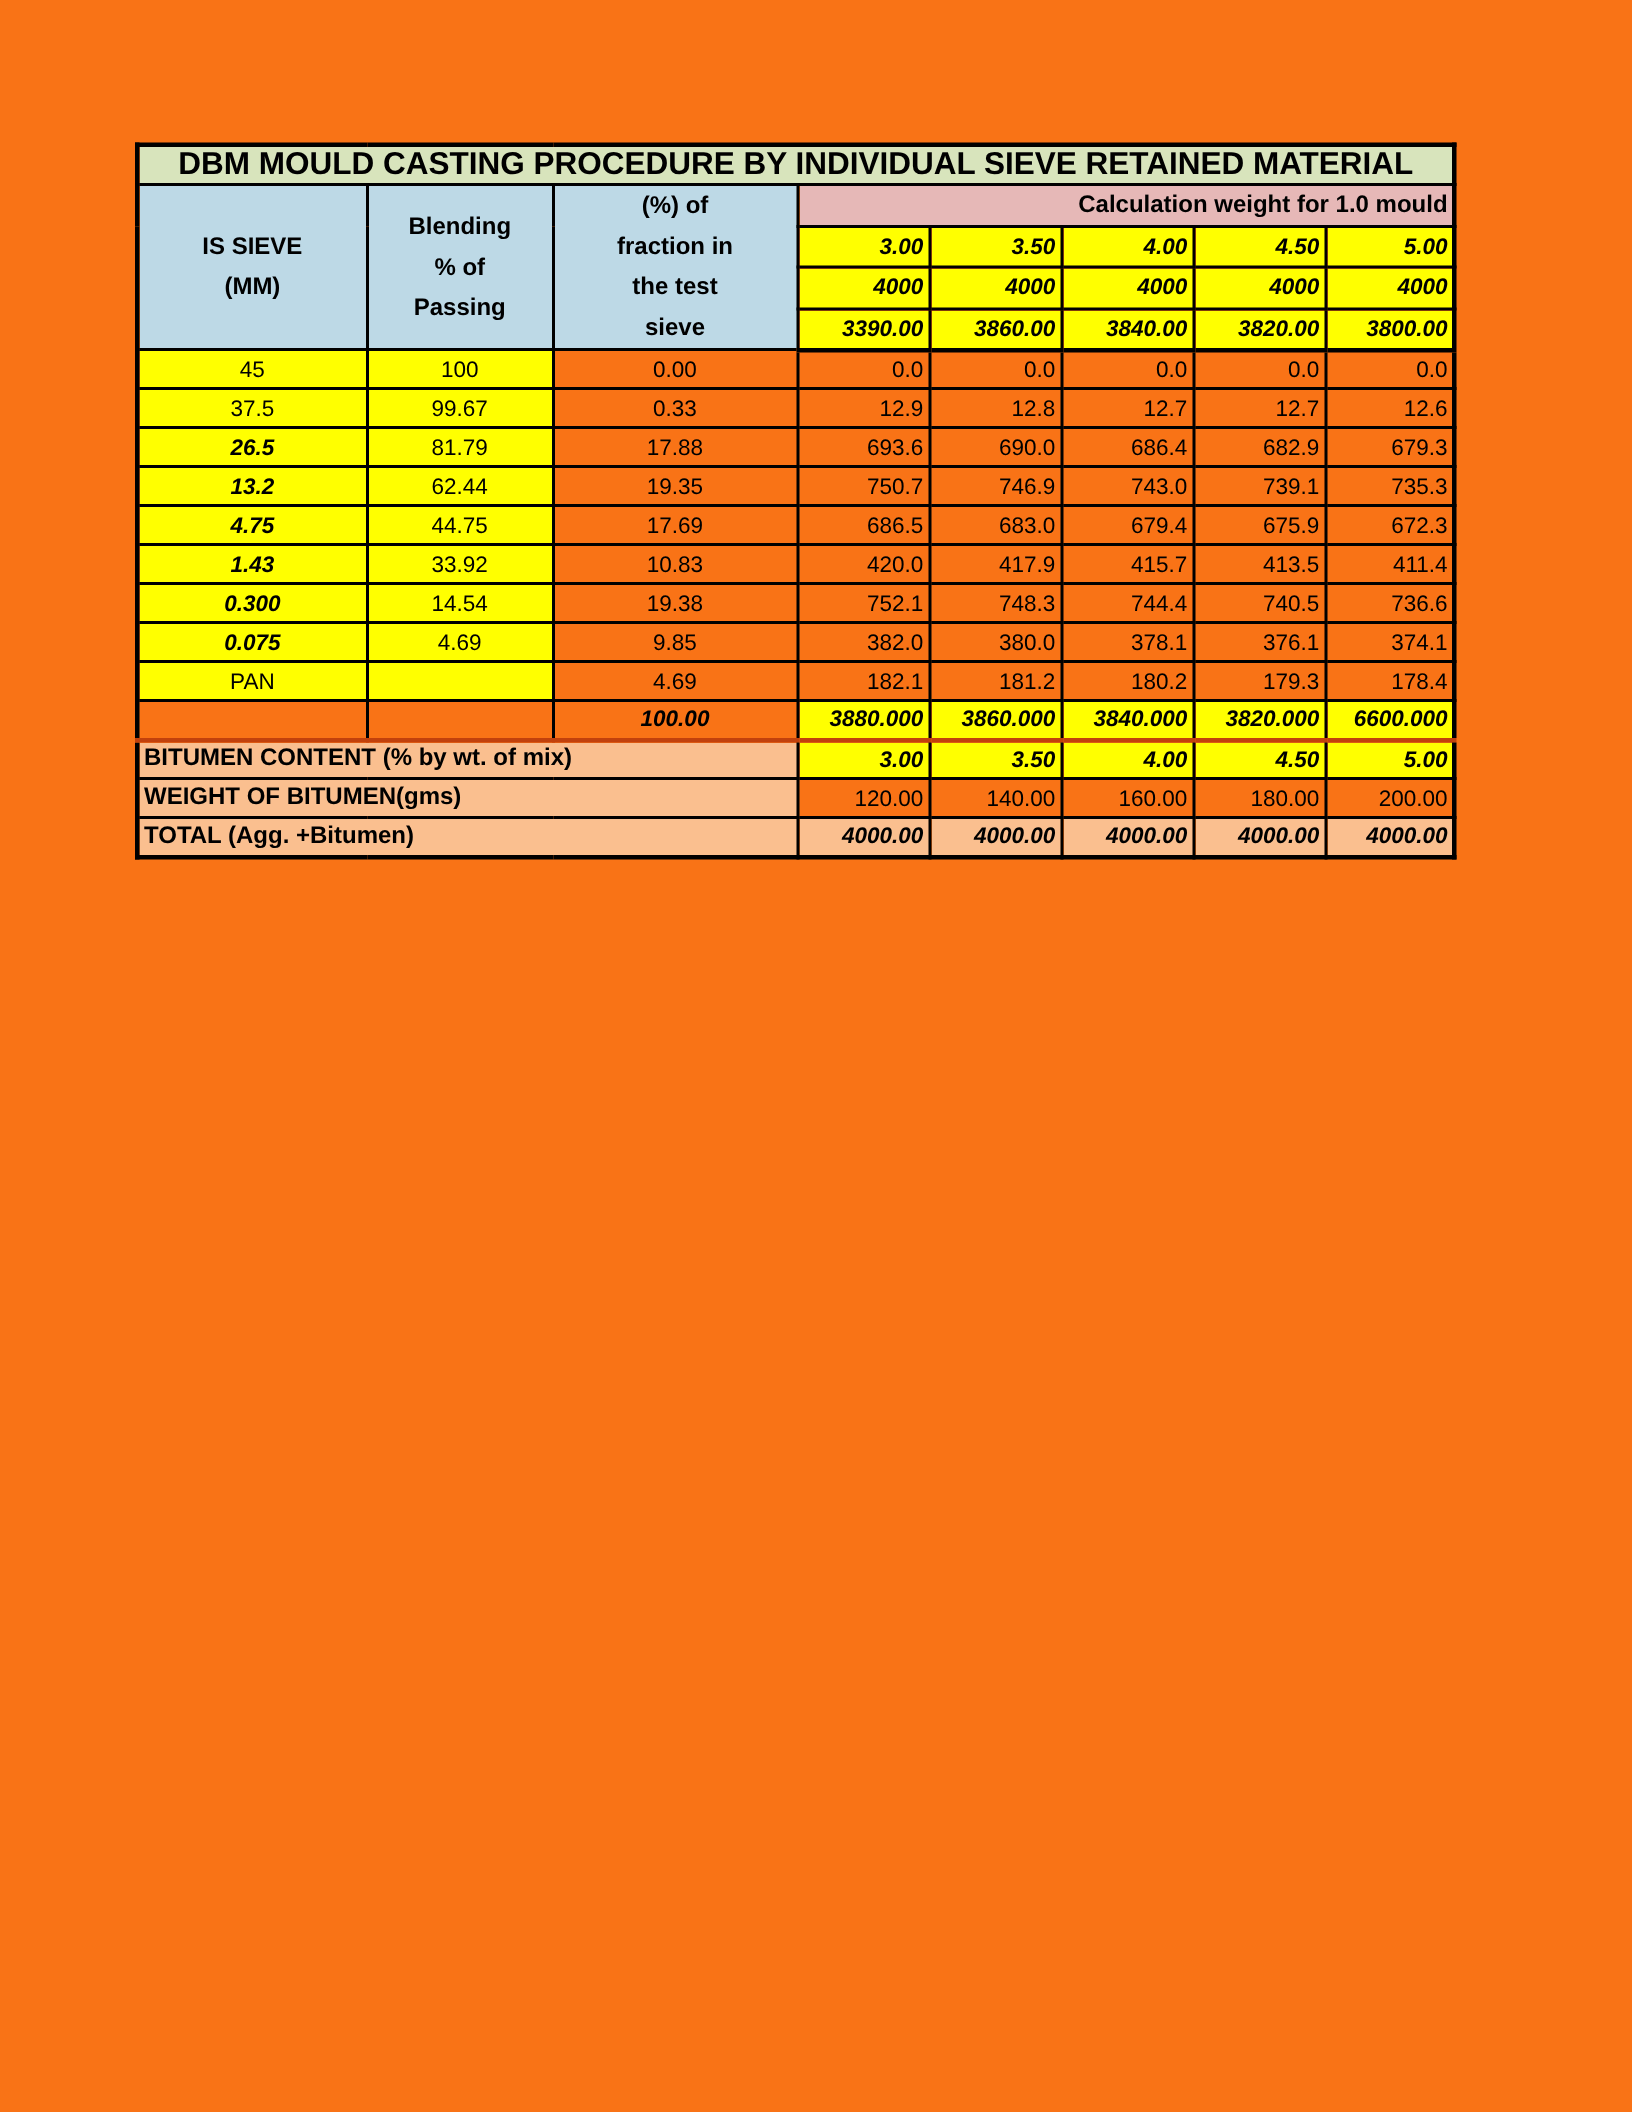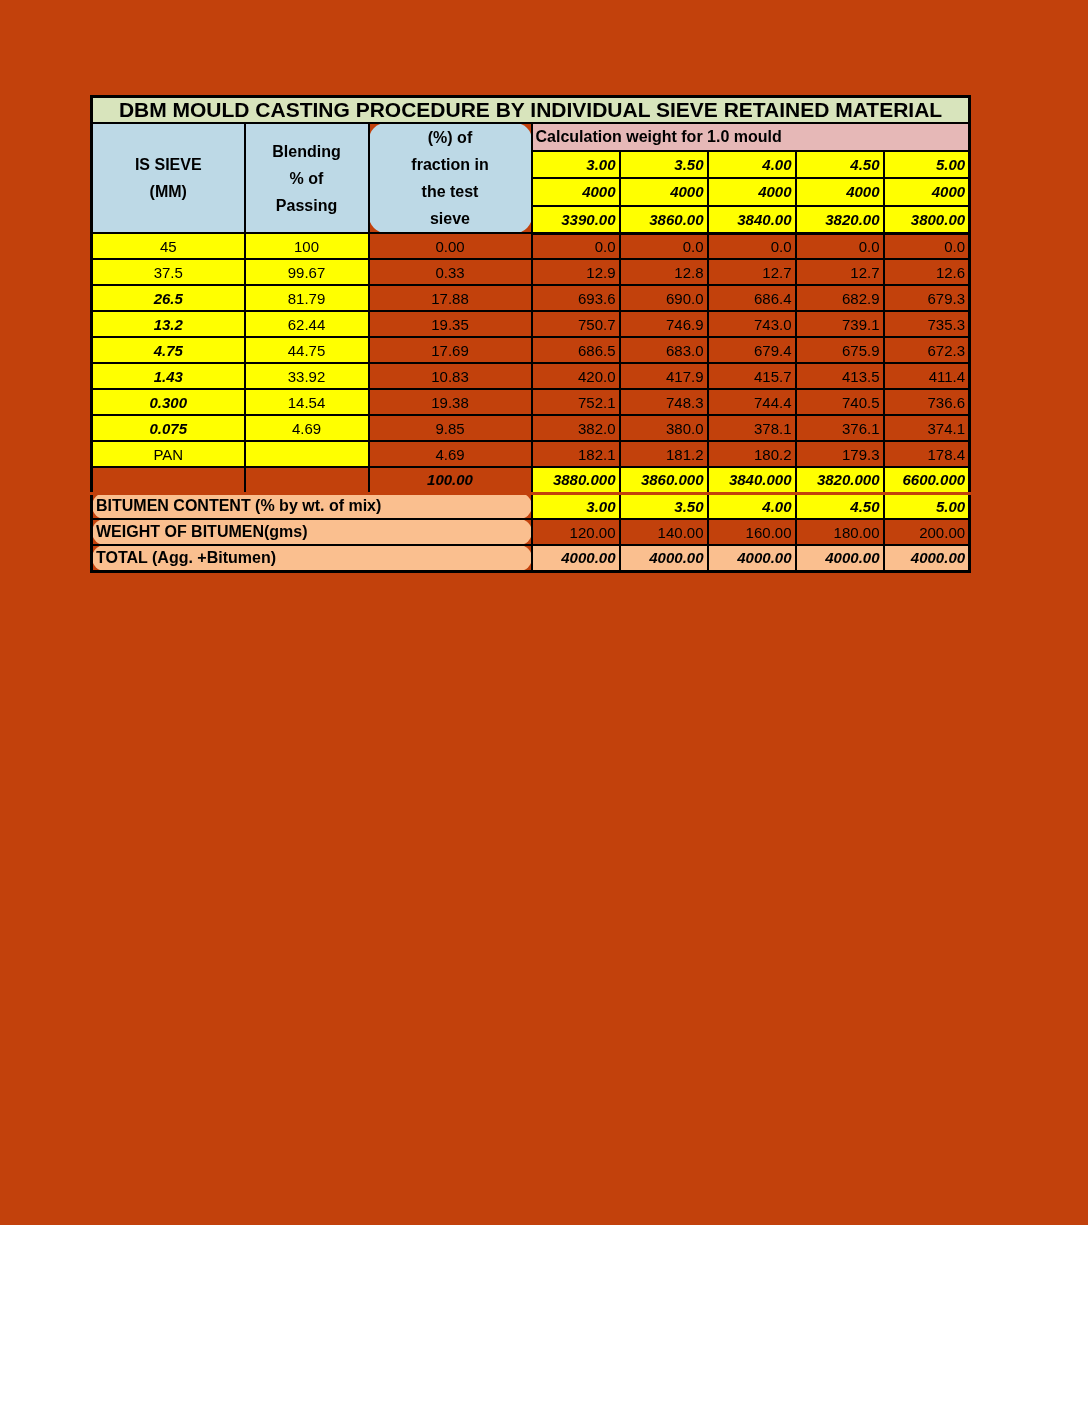--- a/index.html
+++ b/index.html
@@ -1,22 +1,22 @@
 <!DOCTYPE html>
 <html><head>
 <meta charset="utf-8">
 <style>
   * { margin: 0; padding: 0; box-sizing: border-box; }
   html, body { background: #ffffff; }
   body { font-family: "Liberation Sans", sans-serif; color: #000; }
   .page {
     position: relative;
     width: 1088px;
-    height: 1225px;
-    background: #c2410c;
+    height: 1408px;
+    background: #f97316;
     overflow: hidden;
   }
   table.sheet {
     position: absolute;
     left: 90px;
     top: 95px;
     width: 878px;
     border-collapse: collapse;
     table-layout: fixed;
     border: 3px solid #000;
@@ -40,37 +40,37 @@
   td.hblue {
     background: #bdd9e6;
     text-align: center;
     font-weight: bold;
     font-size: 16px;
     vertical-align: middle;
     line-height: 27px;
   }
   td.hpink {
     background: #e6b8b7;
-    text-align: left;
+    text-align: right;
     font-weight: bold;
     font-size: 16px;
     height: 30px;
   }
   td.yellow { background: #ffff00; }
   td.orange { background: #fabf8f; }
   td.num { text-align: right; }
   td.ctr { text-align: center; }
   td.bold { font-weight: bold; font-style: italic; }
   td.label-cell {
     background: #fabf8f;
     font-weight: bold;
     font-size: 16px;
     text-align: left;
   }
-  td.col3-sep { border-right: 3px solid #000; border-radius: 17px; }
+  td.col3-sep { border-right: 3px solid #000; }
   tr.header-bottom td { border-bottom: 3px solid #000; }
   tr.section-top td { border-top: 3px solid #c2410c; }
 </style>
 </head>
 <body>
 
 <div class="page">
   <table class="sheet">
     <colgroup>
       <col style="width:153px">

